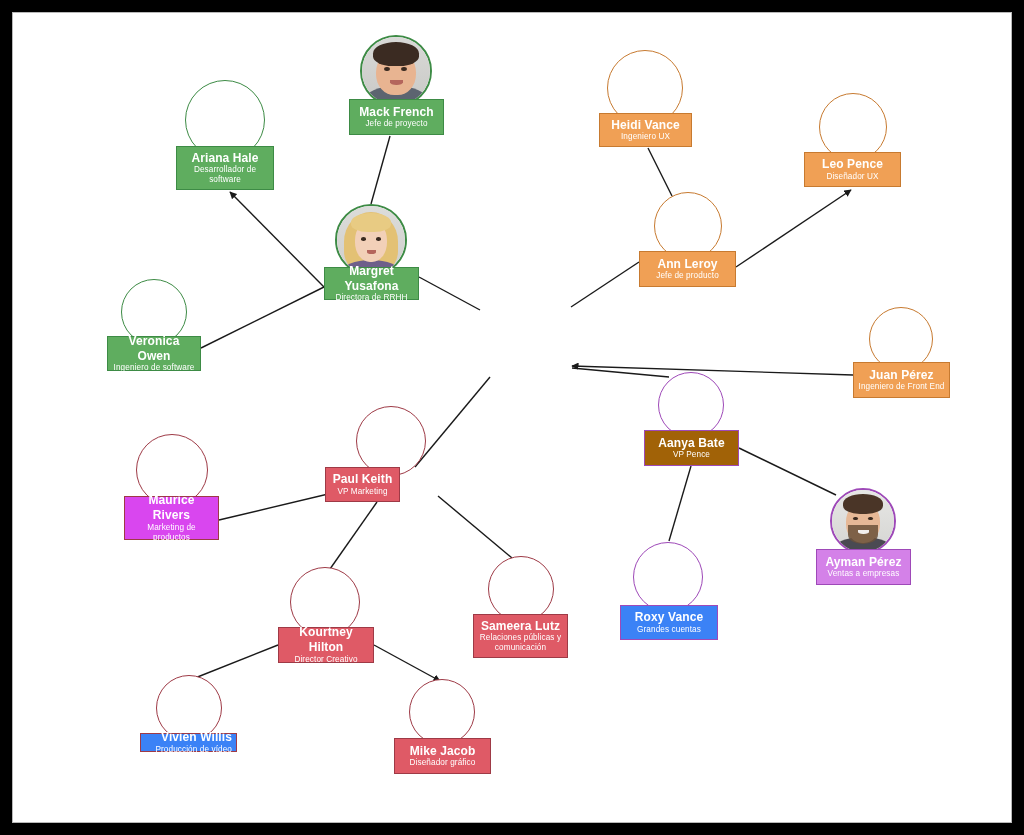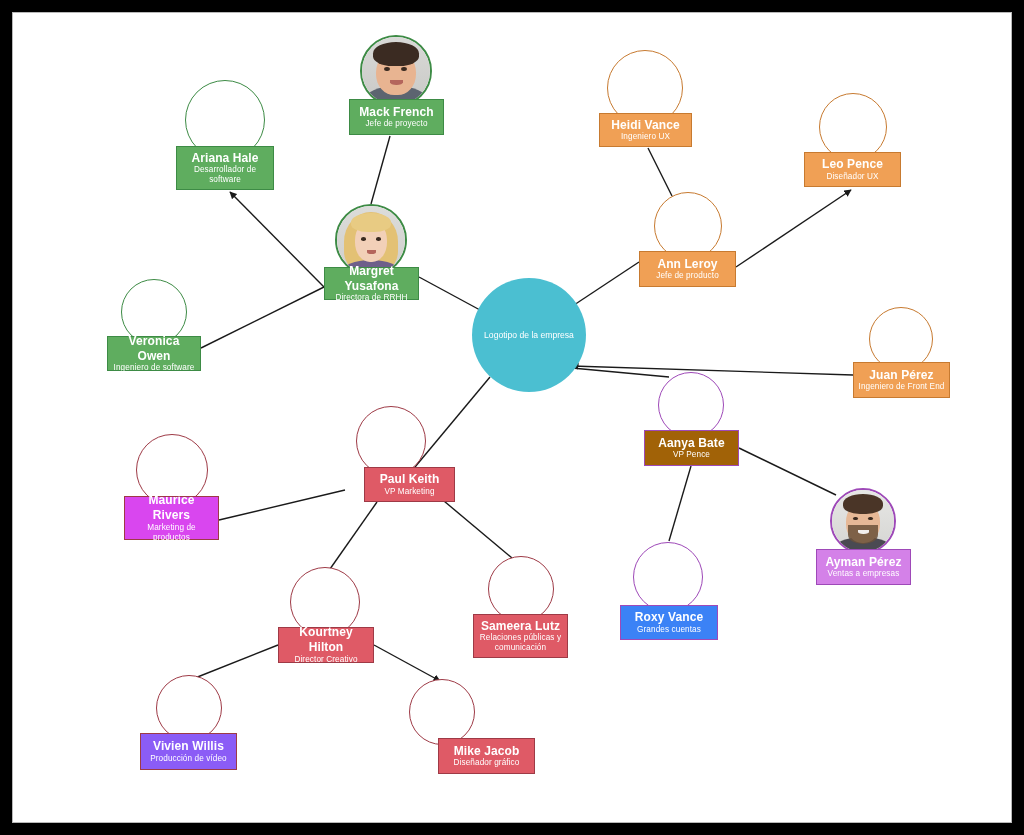--- a/index.html
+++ b/index.html
@@ -217,21 +217,21 @@
         </div>
         <div class="node" style="left: 0px; top: 0px;">
           <div class="avatar" style="left: 633px; top: 542px; transform: none; width: 70px; height: 70px; border: 1.2px solid rgb(158, 73, 184);"></div>
           <div class="box" style="left: 620px; top: 605px; width: 98px; height: 35px; background: #3b82f6; border-color: rgb(158, 73, 184);">
             <div class="nm">Roxy Vance</div>
             <div class="ti">Grandes cuentas</div>
           </div>
         </div>
         <div class="node" style="left: 0px; top: 0px;">
           <div class="avatar" style="left: 356px; top: 406px; transform: none; width: 70px; height: 70px; border: 1.2px solid rgb(158, 58, 70);"></div>
-          <div class="box" style="left: 364px; top: 467px; width: 91px; height: 35px; background: rgb(223, 90, 102); border-color: rgb(158, 58, 70);">
+          <div class="box" style="left: 325px; top: 467px; width: 75px; height: 35px; background: rgb(223, 90, 102); border-color: rgb(158, 58, 70);">
             <div class="nm">Paul Keith</div>
             <div class="ti">VP Marketing</div>
           </div>
         </div>
         <div class="node" style="left: 0px; top: 0px;">
           <div class="avatar" style="left: 136px; top: 434px; transform: none; width: 72px; height: 72px; border: 1.2px solid rgb(158, 58, 70);"></div>
           <div class="box" style="left: 124px; top: 496px; width: 95px; height: 44px; background: #d946ef; border-color: rgb(158, 58, 70);">
             <div class="nm">Maurice Rivers</div>
             <div class="ti">Marketing de productos</div>
           </div>
@@ -245,32 +245,29 @@
         </div>
         <div class="node" style="left: 0px; top: 0px;">
           <div class="avatar" style="left: 488px; top: 556px; transform: none; width: 66px; height: 66px; border: 1.2px solid rgb(158, 58, 70);"></div>
           <div class="box" style="left: 473px; top: 614px; width: 95px; height: 44px; background: rgb(223, 90, 102); border-color: rgb(158, 58, 70);">
             <div class="nm">Sameera Lutz</div>
             <div class="ti">Relaciones públicas y comunicación</div>
           </div>
         </div>
         <div class="node" style="left: 0px; top: 0px;">
           <div class="avatar" style="left: 156px; top: 675px; transform: none; width: 66px; height: 66px; border: 1.2px solid rgb(158, 58, 70);"></div>
-          <div class="box" style="left: 140px; top: 733px; width: 97px; height: 37px; background: #8b5cf6; border-color: rgb(158, 58, 70);">
+          <div class="box" style="left: 140px; top: 733px; width: 97px; height: 19px; background: #3b82f6; border-color: rgb(158, 58, 70); align-items: flex-end;">
             <div class="nm">Vivien Willis</div>
             <div class="ti">Producción de vídeo</div>
           </div>
         </div>
         <div class="node" style="left: 0px; top: 0px;">
           <div class="avatar" style="left: 409px; top: 679px; transform: none; width: 66px; height: 66px; border: 1.2px solid rgb(158, 58, 70);"></div>
-          <div class="box" style="left: 394px; top: 738px; width: 97px; height: 36px; background: rgb(223, 90, 102); border-color: rgb(158, 58, 70); margin-left: 44px;">
+          <div class="box" style="left: 394px; top: 738px; width: 97px; height: 36px; background: rgb(223, 90, 102); border-color: rgb(158, 58, 70);">
             <div class="nm">Mike Jacob</div>
             <div class="ti">Diseñador gráfico</div>
           </div>
         </div>
       </div>
 
-    <div id="hub" style="left: 472px; top: 278px; width: 114px; height: 114px; background: rgb(75, 191, 209);">
-      <span>Logotipo de la empresa</span>
-    </div>
 
   </div>
 </div>
 
 </body></html>

